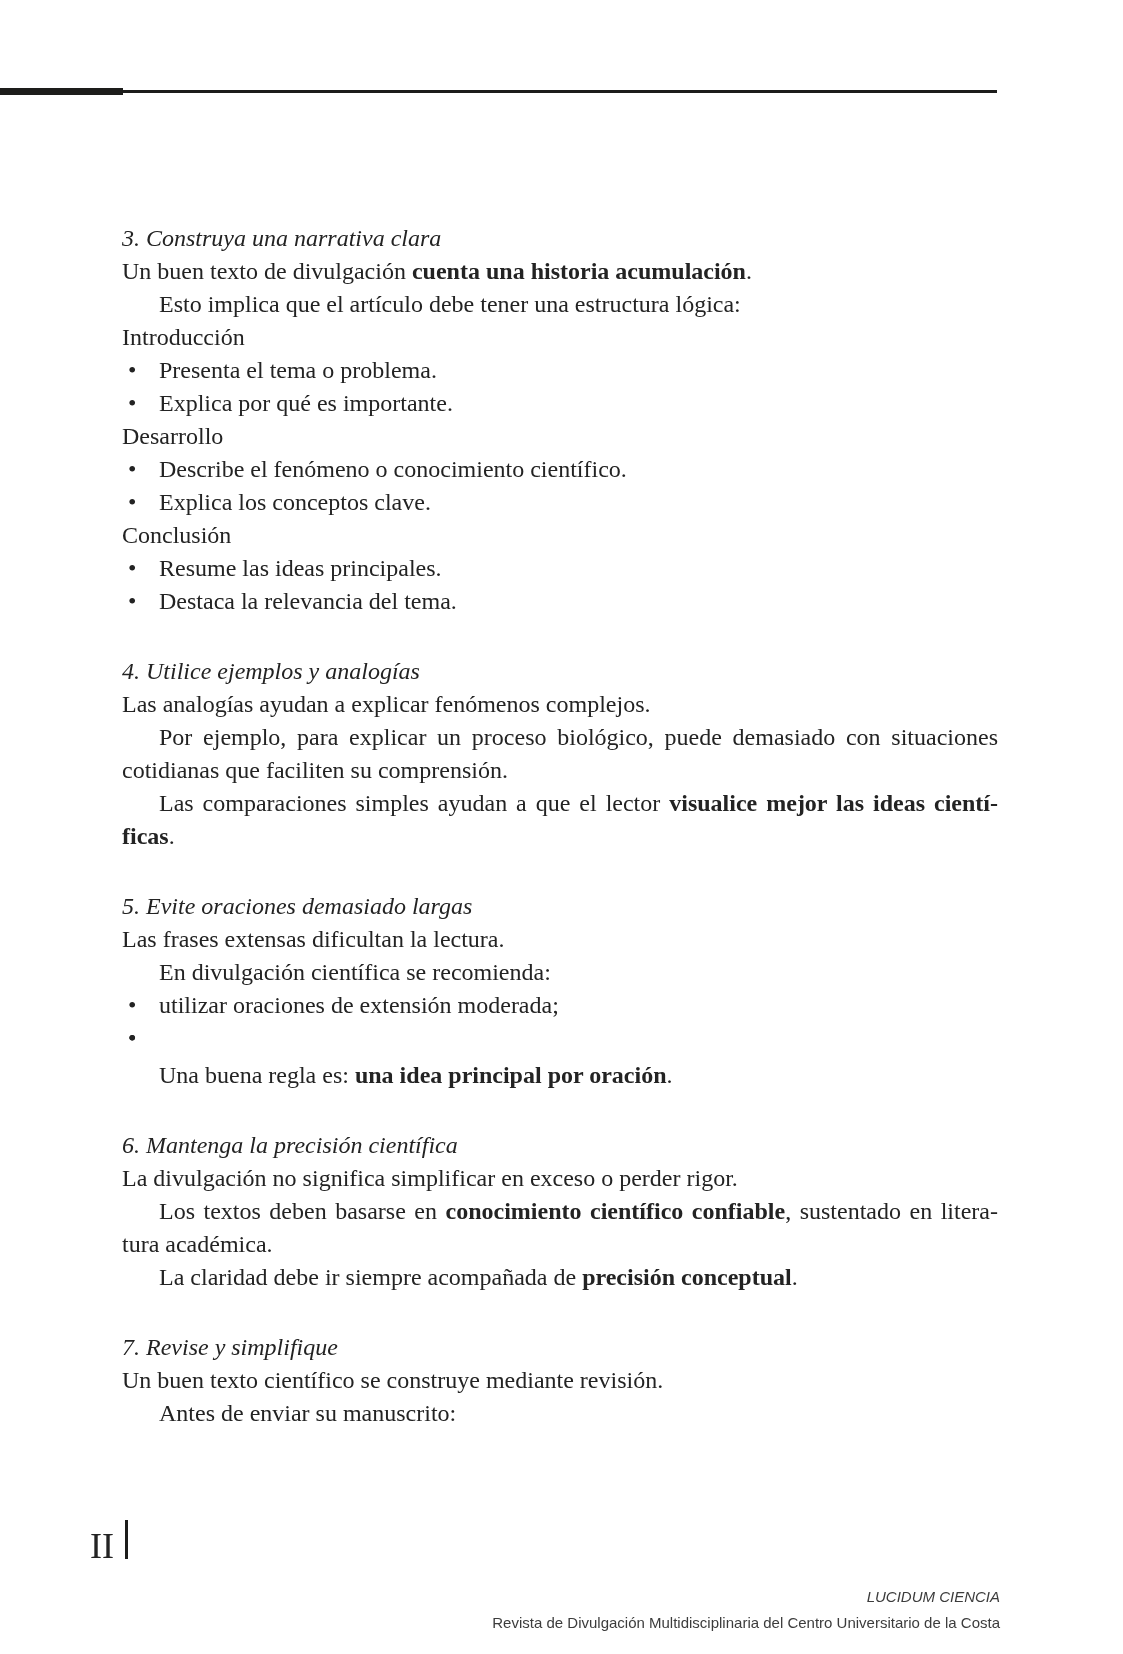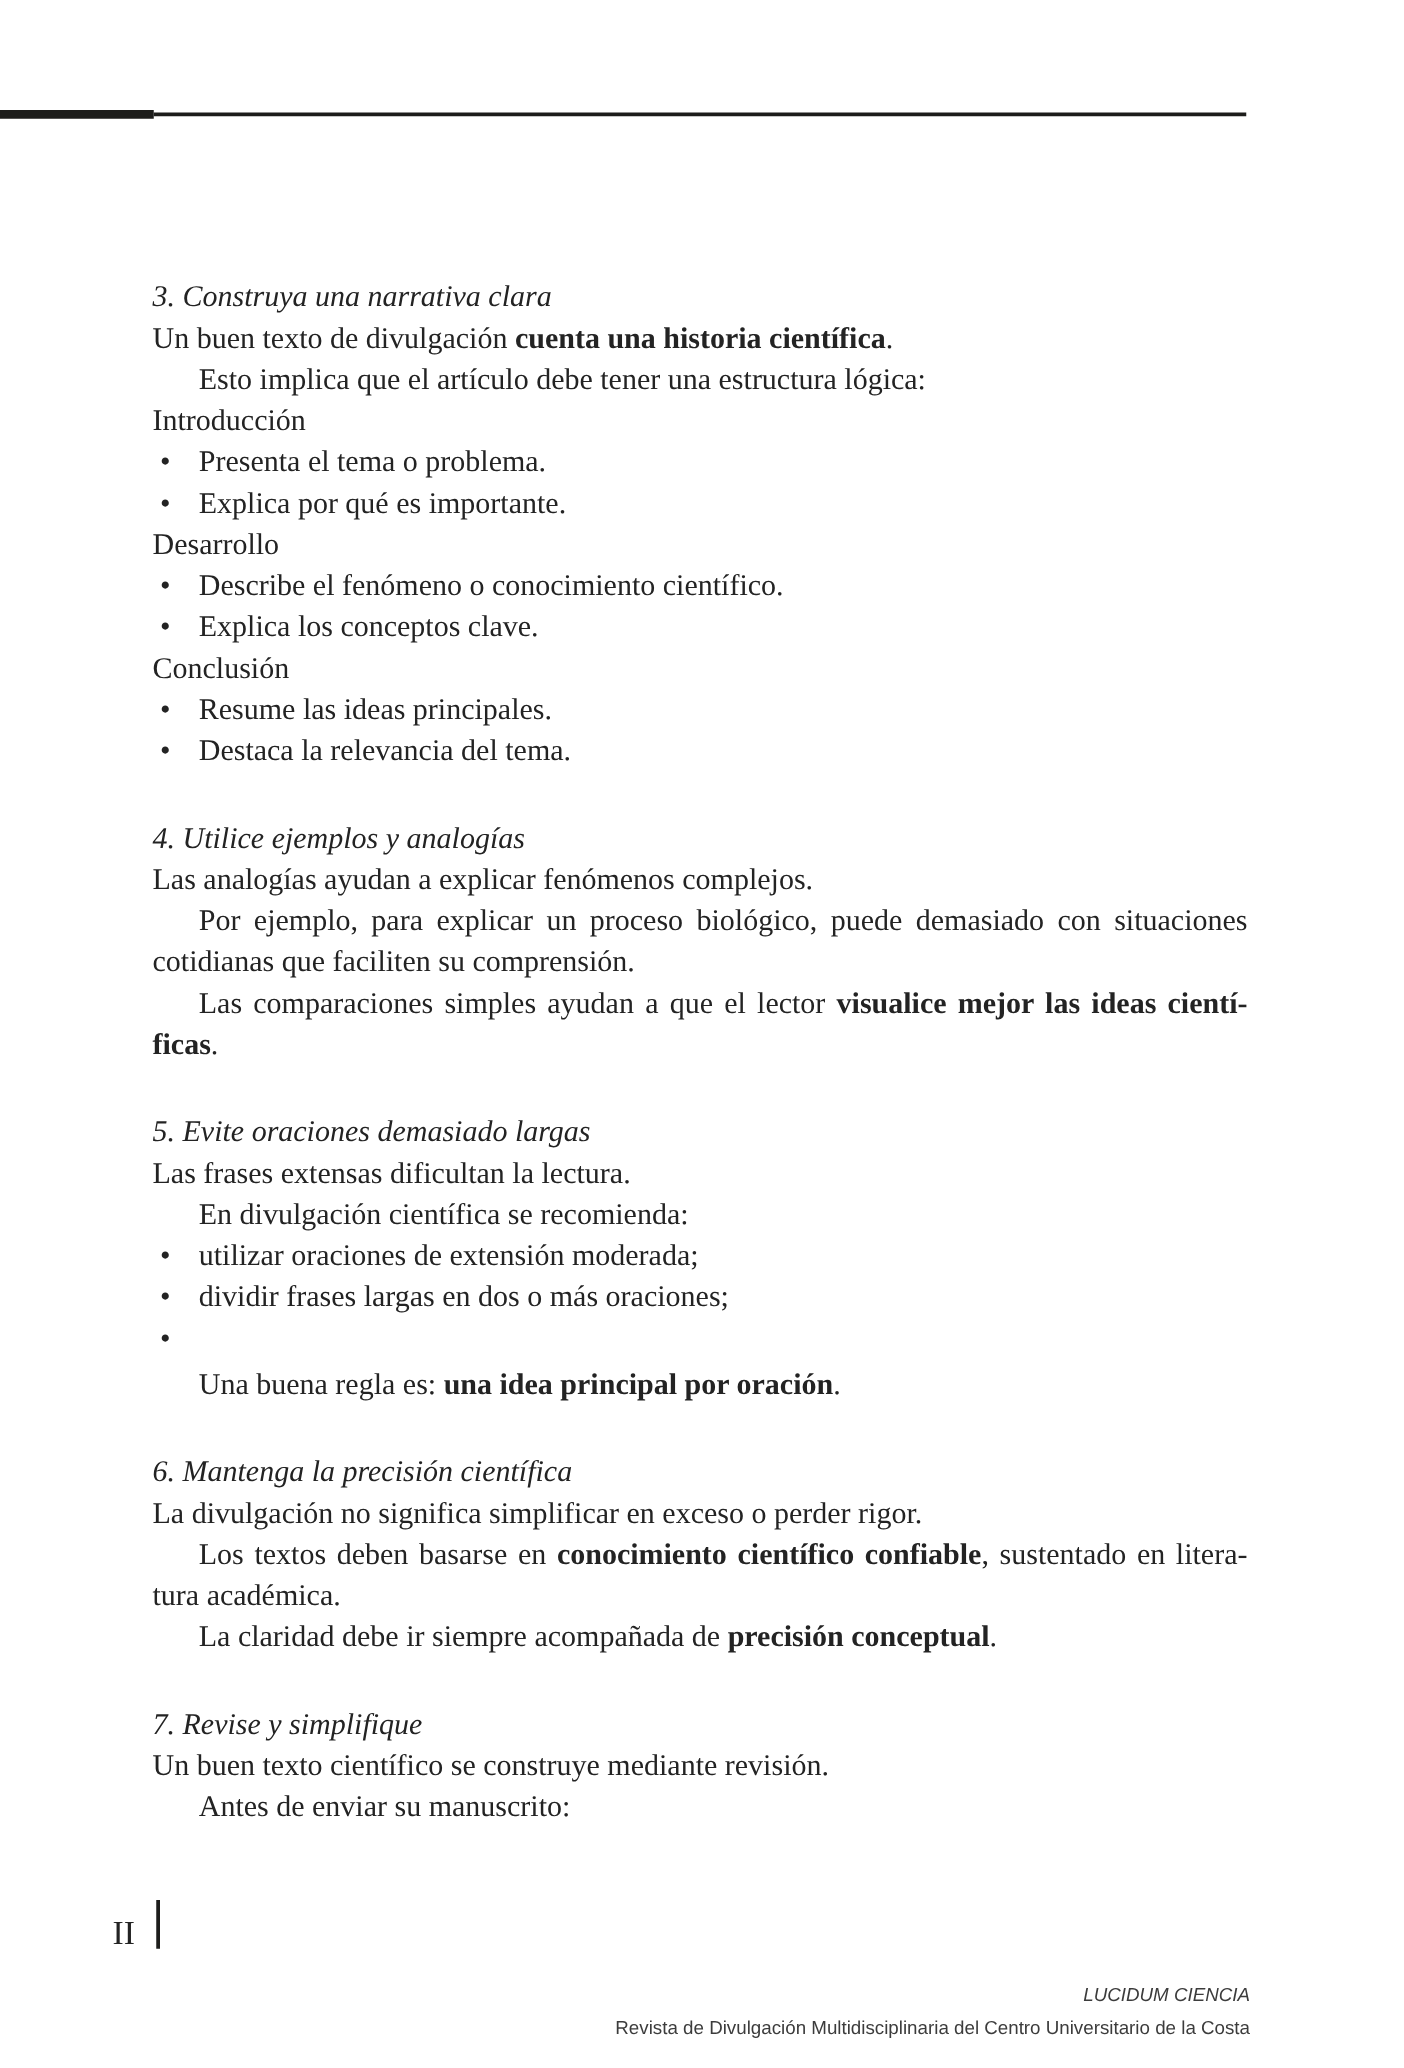--- a/index.html
+++ b/index.html
@@ -31,21 +31,21 @@
   .doc .heading { font-style:italic; text-align:left; }
   .doc .label   { text-align:left; }
   .doc .para    { text-align:justify; }
   .doc .para.indent { text-indent:37px; }
   .doc .bullet  { position:relative; padding-left:37px; text-align:left; }
   .doc .bullet .marker { position:absolute; left:6px; top:0; }
   .doc .spacer  { height:37px; }
   .doc .b       { font-weight:bold; }
   .pagenum {
     position:absolute; left:90px; top:1533px;
-    font-size:27px; line-height:27px;
+    font-size:36px; line-height:27px;
     color:var(--text,#232323);
   }
   .footer-bar {
     position:absolute; left:125px; top:1520px;
     width:3px; height:39px;
     background:var(--rule,#1d1d1b);
   }
   .footer-right {
     position:absolute; right:123px; top:1536px;
     text-align:right;
@@ -57,42 +57,42 @@
 </style>
 </head>
 <body>
 
 <div class="page">
   <div class="rule-thick"></div>
   <div class="rule-thin"></div>
 
   <main class="doc">
       <div class="heading">3. Construya una narrativa clara</div>
-      <div class="para"><span>Un buen texto de divulgación </span><span class="b">cuenta una historia científica</span><span>.</span></div>
+      <div class="para"><span>Un buen texto de divulgación </span><span class="b">cuenta una historia acumulación</span><span>.</span></div>
       <div class="para indent"><span>Esto implica que el artículo debe tener una estructura lógica:</span></div>
       <div class="label">Introducción</div>
       <div class="bullet"><span class="marker">•</span><span>Presenta el tema o problema.</span></div>
       <div class="bullet"><span class="marker">•</span><span>Explica por qué es importante.</span></div>
       <div class="label">Desarrollo</div>
       <div class="bullet"><span class="marker">•</span><span>Describe el fenómeno o conocimiento científico.</span></div>
       <div class="bullet"><span class="marker">•</span><span>Explica los conceptos clave.</span></div>
       <div class="label">Conclusión</div>
       <div class="bullet"><span class="marker">•</span><span>Resume las ideas principales.</span></div>
       <div class="bullet"><span class="marker">•</span><span>Destaca la relevancia del tema.</span></div>
       <div class="spacer"></div>
       <div class="heading">4. Utilice ejemplos y analogías</div>
       <div class="para"><span>Las analogías ayudan a explicar fenómenos complejos.</span></div>
       <div class="para indent"><span>Por ejemplo, para explicar un proceso biológico, puede demasiado con situaciones cotidianas que faciliten su comprensión.</span></div>
       <div class="para indent"><span>Las comparaciones simples ayudan a que el lector </span><span class="b">visualice mejor las ideas cientí­ficas</span><span>.</span></div>
       <div class="spacer"></div>
       <div class="heading">5. Evite oraciones demasiado largas</div>
       <div class="para"><span>Las frases extensas dificultan la lectura.</span></div>
       <div class="para indent"><span>En divulgación científica se recomienda:</span></div>
       <div class="bullet"><span class="marker">•</span><span>utilizar oraciones de extensión moderada;</span></div>
-      <div class="bullet"><span class="marker">•</span><span>dividir frases largas en dos o más oraciones;</span></div>
+      <div class="bullet"><span class="marker">•</span></div>
       <div class="bullet"><span class="marker">•</span></div>
       <div class="spacer"></div>
       <div class="para indent"><span>Una buena regla es: </span><span class="b">una idea principal por oración</span><span>.</span></div>
       <div class="spacer"></div>
       <div class="heading">6. Mantenga la precisión científica</div>
       <div class="para"><span>La divulgación no significa simplificar en exceso o perder rigor.</span></div>
       <div class="para indent"><span>Los textos deben basarse en </span><span class="b">conocimiento científico confiable</span><span>, sustentado en litera­tura académica.</span></div>
       <div class="para indent"><span>La claridad debe ir siempre acompañada de </span><span class="b">precisión conceptual</span><span>.</span></div>
       <div class="spacer"></div>
       <div class="heading">7. Revise y simplifique</div>

